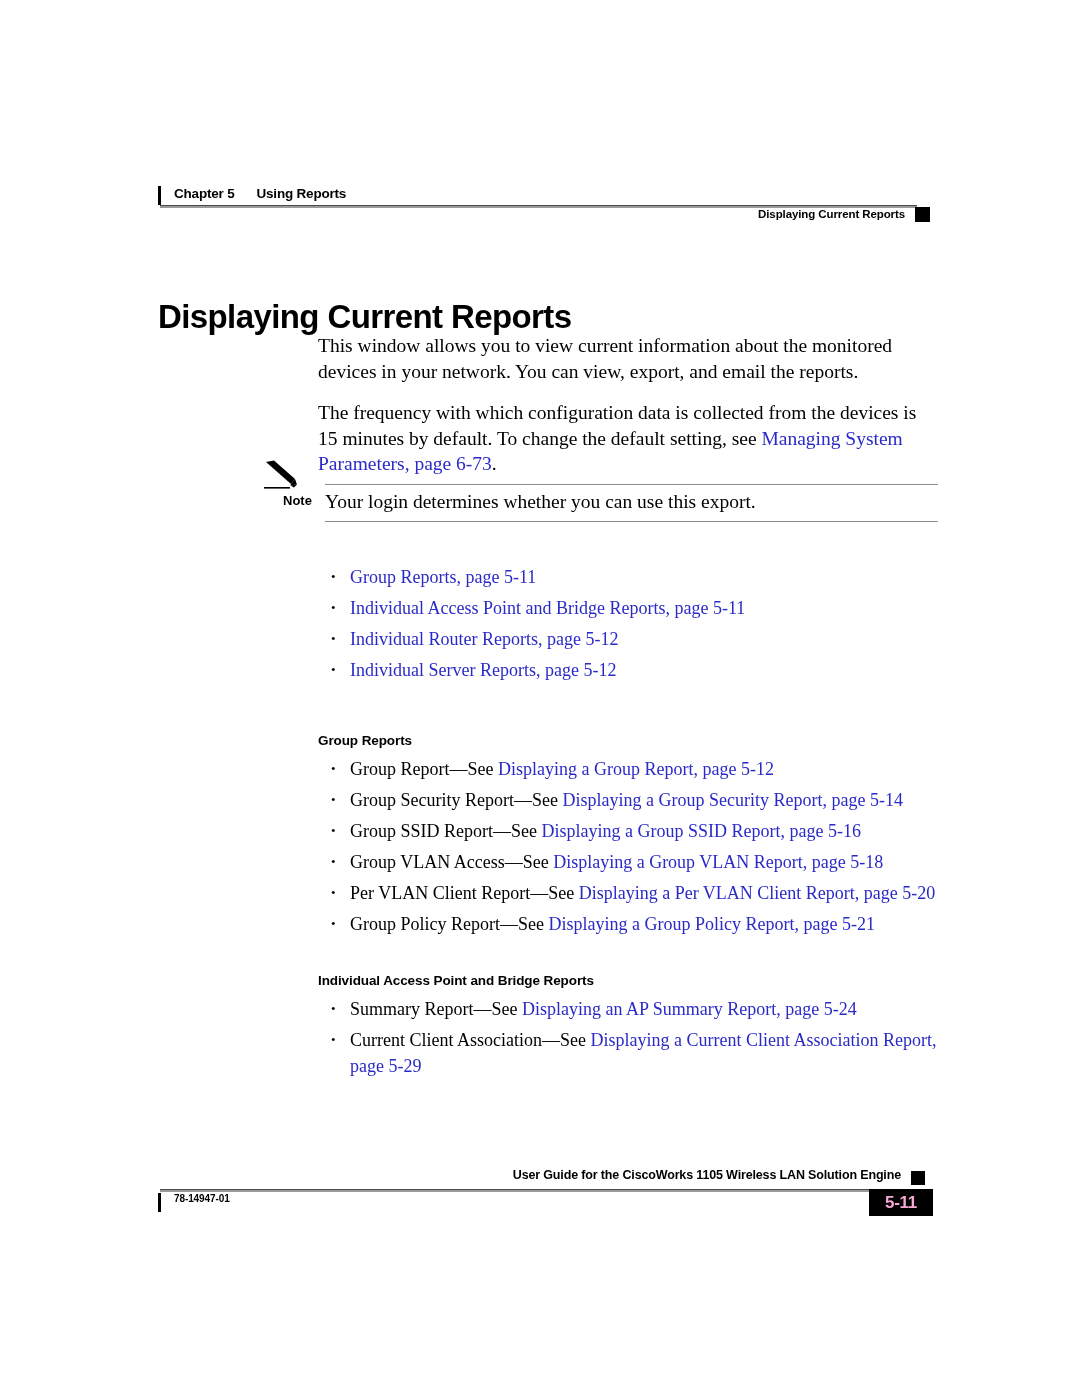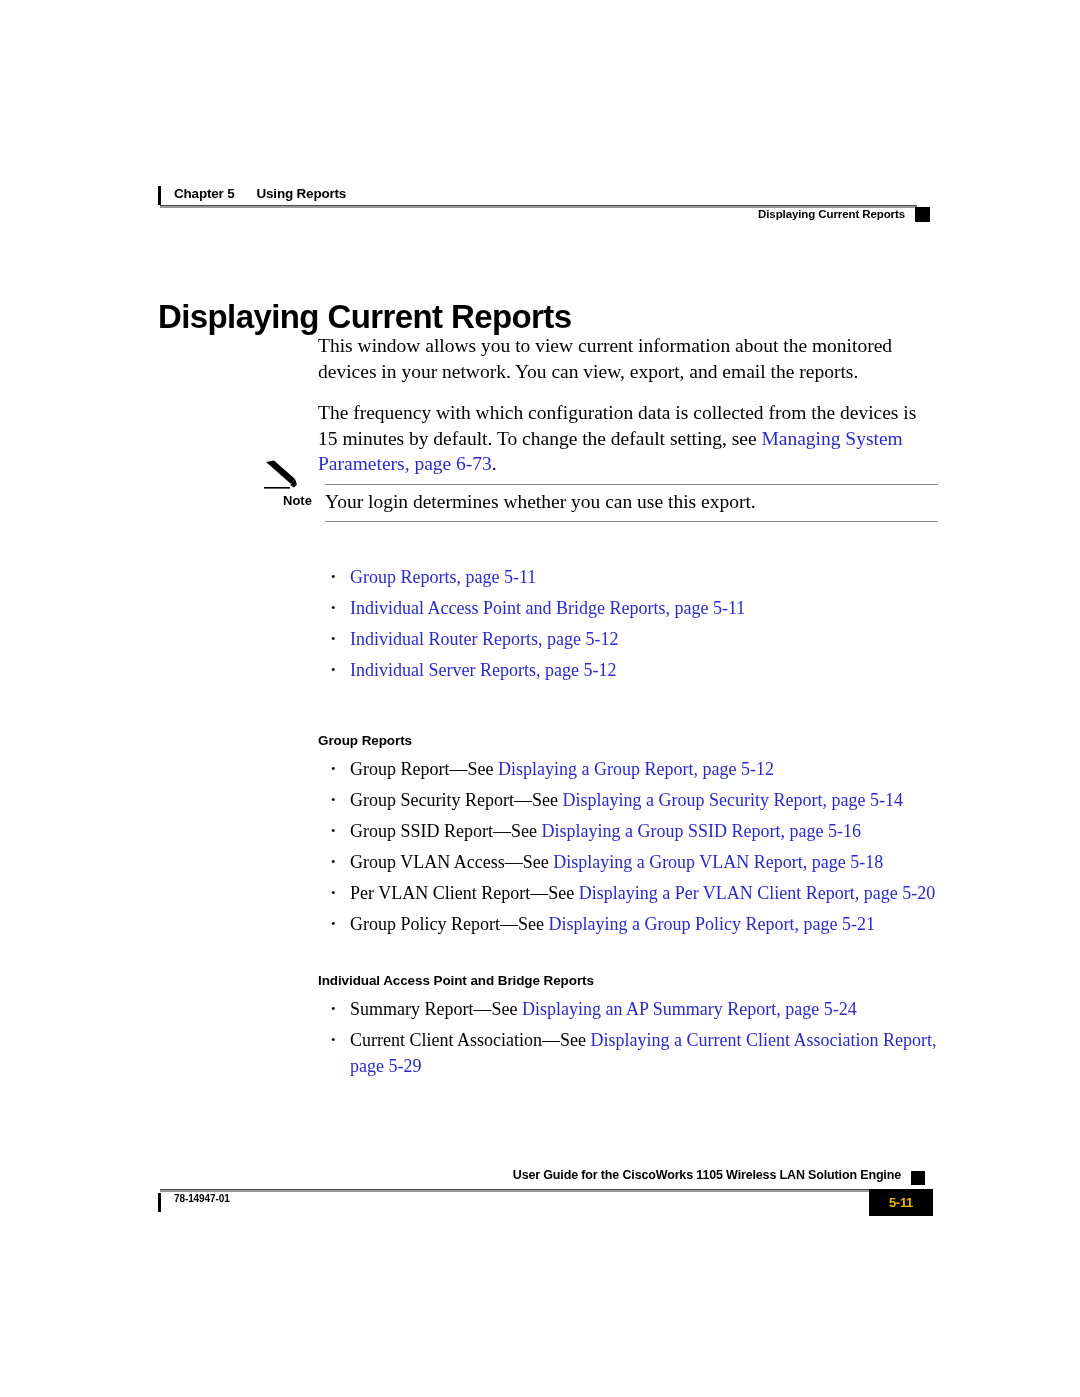--- a/index.html
+++ b/index.html
@@ -264,23 +264,23 @@
     font-weight: bold;
     letter-spacing: -0.1px;
   }
   .footer-pagebox {
     position: absolute;
     left: 711px;
     top: 21px;
     width: 64px;
     height: 27px;
     background: #000000;
-    color: #eab308;
-    font-family: "Liberation Sans", sans-serif;
-    font-size: 13px;
+    color: #f9a8d4;
+    font-family: "Liberation Sans", sans-serif;
+    font-size: 17px;
     font-weight: bold;
     letter-spacing: -0.3px;
     display: flex;
     align-items: center;
     justify-content: center;
   }
 </style>
 </head>
 <body>
 

